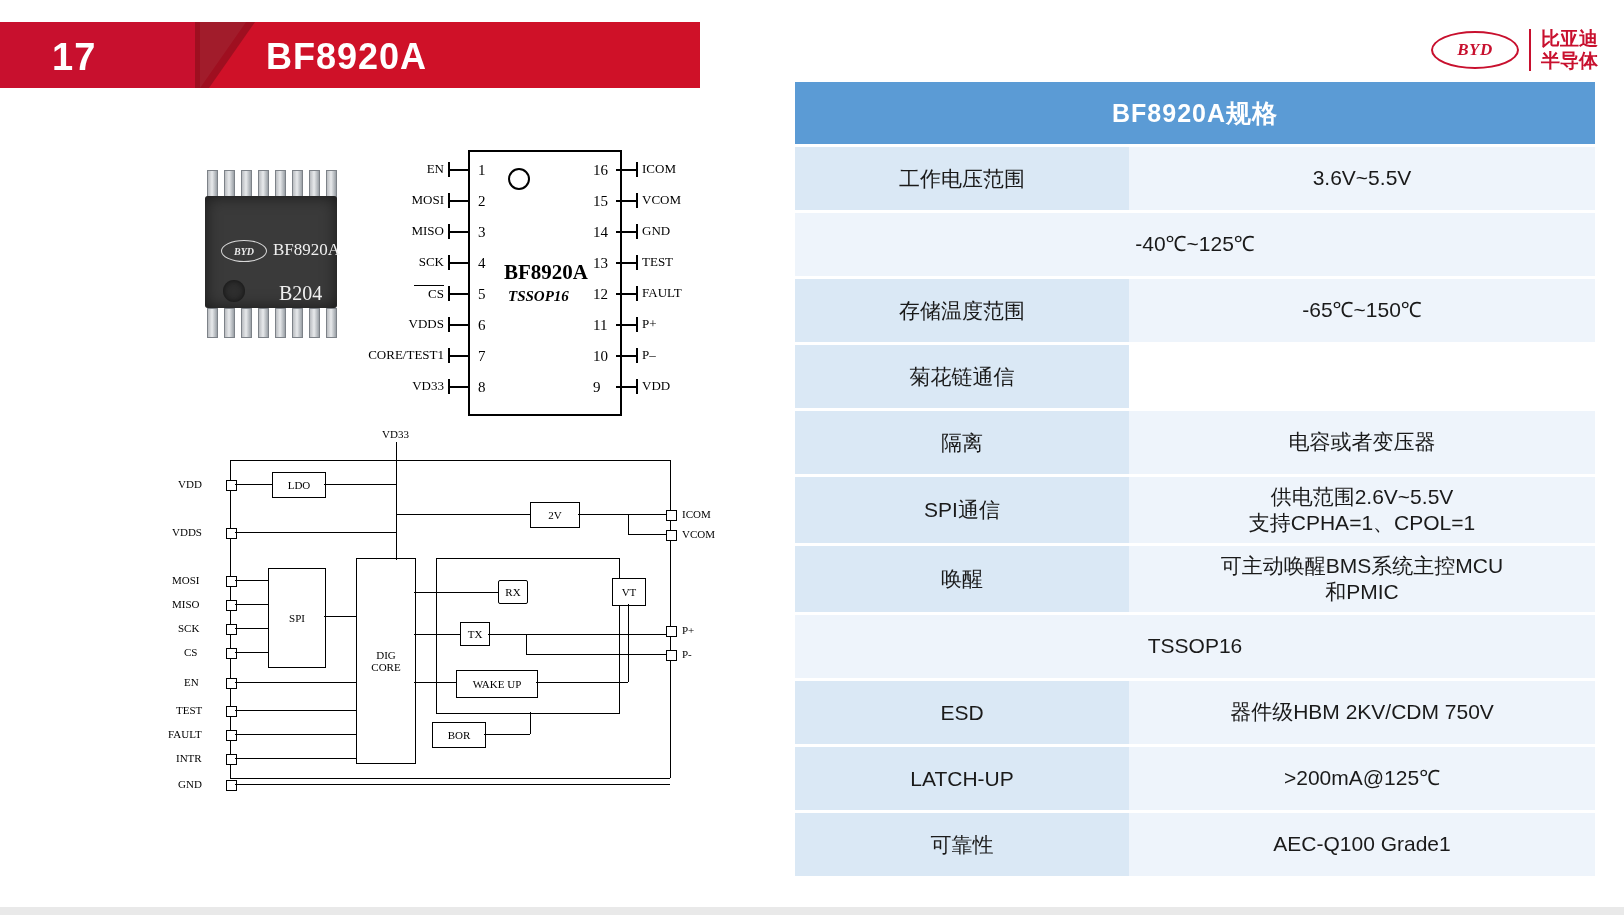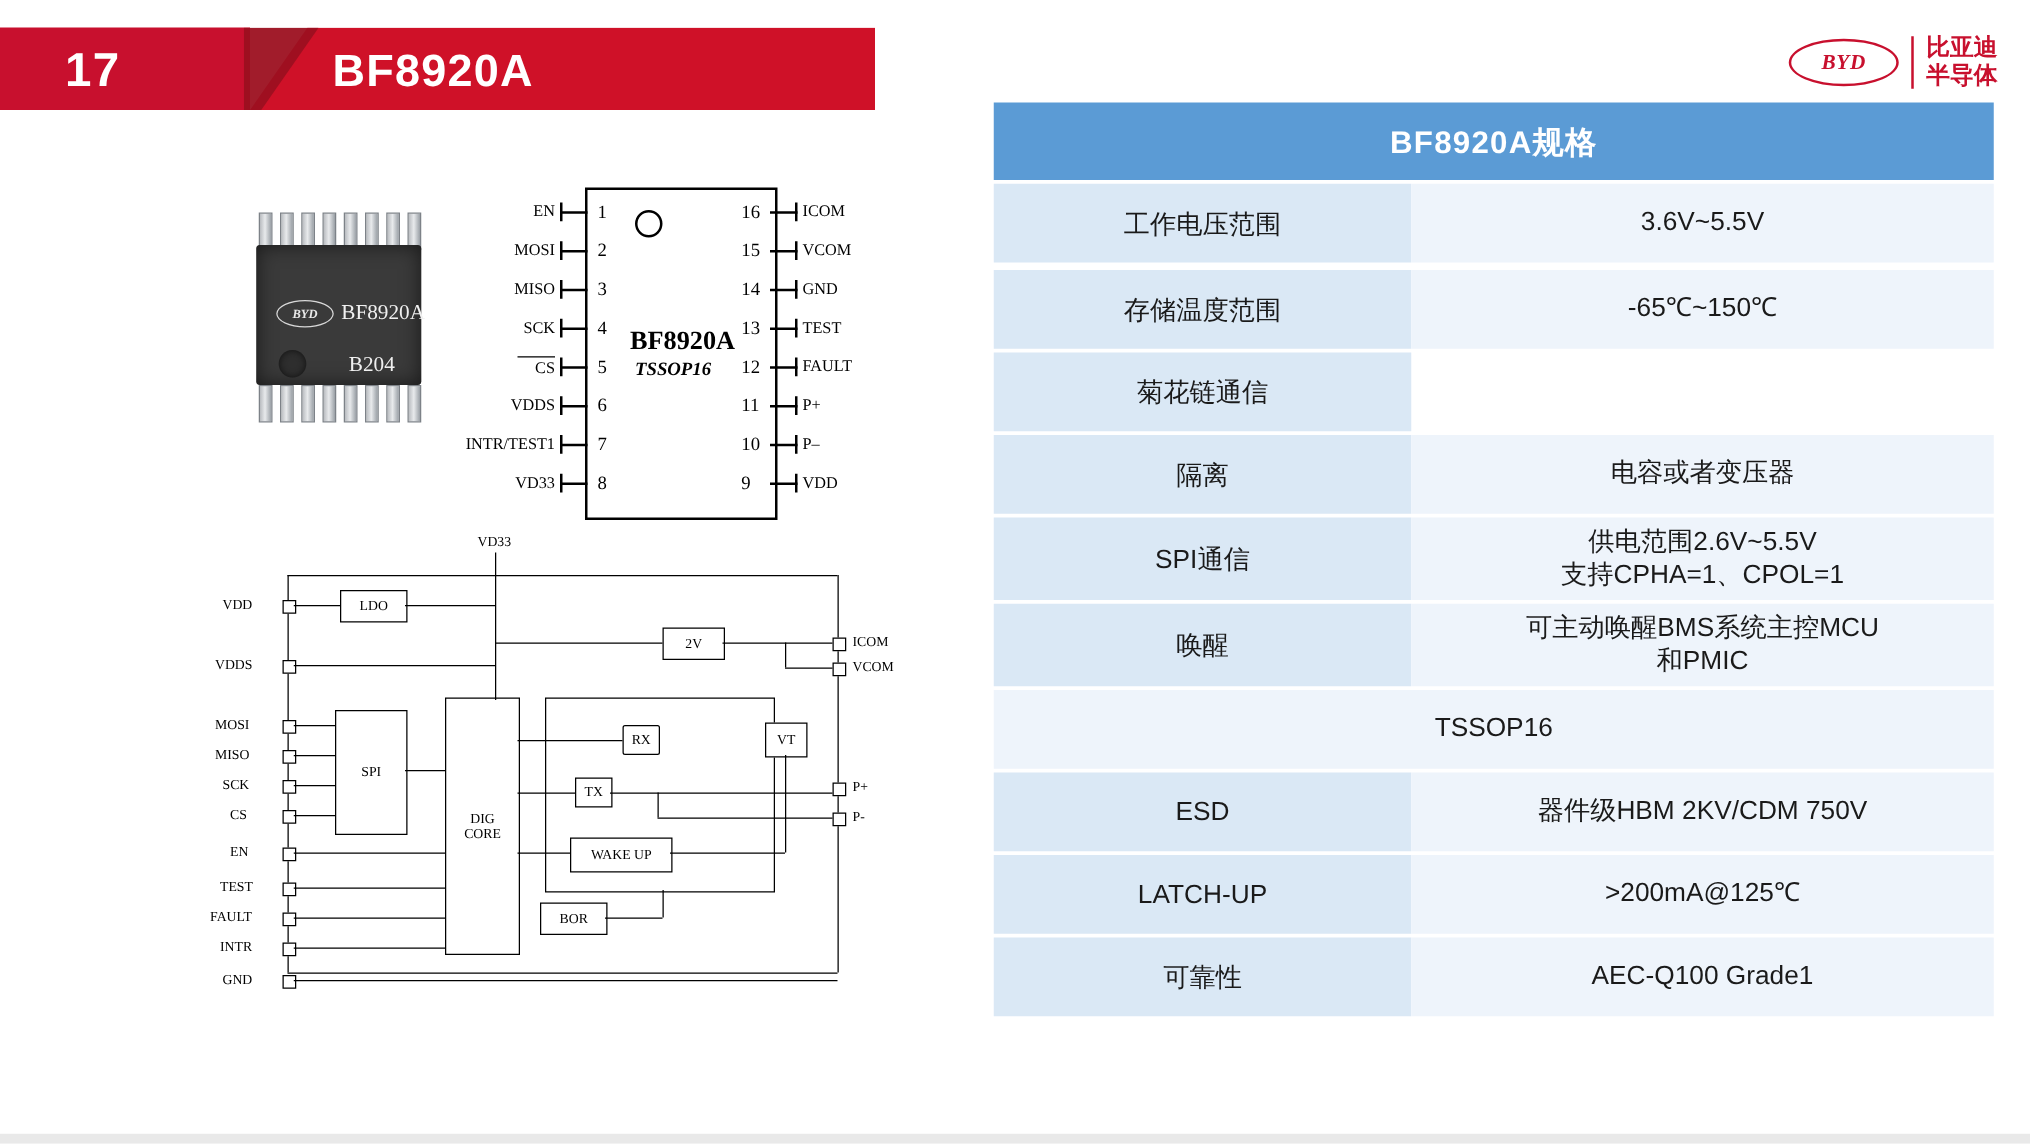--- a/index.html
+++ b/index.html
@@ -156,21 +156,21 @@
     position: absolute;
     left: 68px; top: 44px;
     font-family: "Liberation Serif", serif;
     font-size: 17px;
     color: #f0f0f0;
   }
   .pkg-lot {
     position: absolute;
     left: 74px; top: 86px;
     font-family: "Liberation Serif", serif;
-    font-size: 17px;
+    font-size: 20px;
     color: #f0f0f0;
   }
   .pkg-dot {
     position: absolute;
     left: 18px; top: 84px;
     width: 22px; height: 22px;
     border-radius: 50%;
     background: #2e2e2e;
     box-shadow: inset 0 0 6px #111;
   }
@@ -440,21 +440,21 @@
     <div class="lead-v" style="left:236px; top:208px; height:15px;"></div>
     <div class="lead" style="left:216px; top:246px; width:22px;"></div>
     <div class="lead-v" style="left:236px; top:239px; height:15px;"></div>
 
     <div class="pin-lbl left" style="left:-40px; top:21px;  width:84px;">EN</div>
     <div class="pin-lbl left" style="left:-40px; top:52px;  width:84px;">MOSI</div>
     <div class="pin-lbl left" style="left:-40px; top:83px;  width:84px;">MISO</div>
     <div class="pin-lbl left" style="left:-40px; top:114px; width:84px;">SCK</div>
     <div class="pin-lbl left overbar" style="left:14px; top:145px; width:30px;">CS</div>
     <div class="pin-lbl left" style="left:-40px; top:176px; width:84px;">VDDS</div>
-    <div class="pin-lbl left" style="left:-62px; top:207px; width:106px;">INTR/TEST1</div>
+    <div class="pin-lbl left" style="left:-62px; top:207px; width:106px;">CORE/TEST1</div>
     <div class="pin-lbl left" style="left:-40px; top:238px; width:84px;">VD33</div>
 
     <div class="pin-lbl right" style="left:242px; top:21px;">ICOM</div>
     <div class="pin-lbl right" style="left:242px; top:52px;">VCOM</div>
     <div class="pin-lbl right" style="left:242px; top:83px;">GND</div>
     <div class="pin-lbl right" style="left:242px; top:114px;">TEST</div>
     <div class="pin-lbl right" style="left:242px; top:145px;">FAULT</div>
     <div class="pin-lbl right" style="left:242px; top:176px;">P+</div>
     <div class="pin-lbl right" style="left:242px; top:207px;">P–</div>
     <div class="pin-lbl right" style="left:242px; top:238px;">VDD</div>
@@ -548,20 +548,21 @@
 </div>
 
 <div class="spec-table">
   <div class="spec-title">BF8920A规格</div>
 
   <div class="spec-row h1">
     <div class="spec-key">工作电压范围</div>
     <div class="spec-val">3.6V~5.5V</div>
   </div>
   <div class="spec-row h1">
+    <div class="spec-val">-40℃~125℃</div>
   </div>
   <div class="spec-row h1">
     <div class="spec-key">存储温度范围</div>
     <div class="spec-val">-65℃~150℃</div>
   </div>
   <div class="spec-row h1">
     <div class="spec-key">菊花链通信</div>
   </div>
   <div class="spec-row h1">
     <div class="spec-key">隔离</div>

